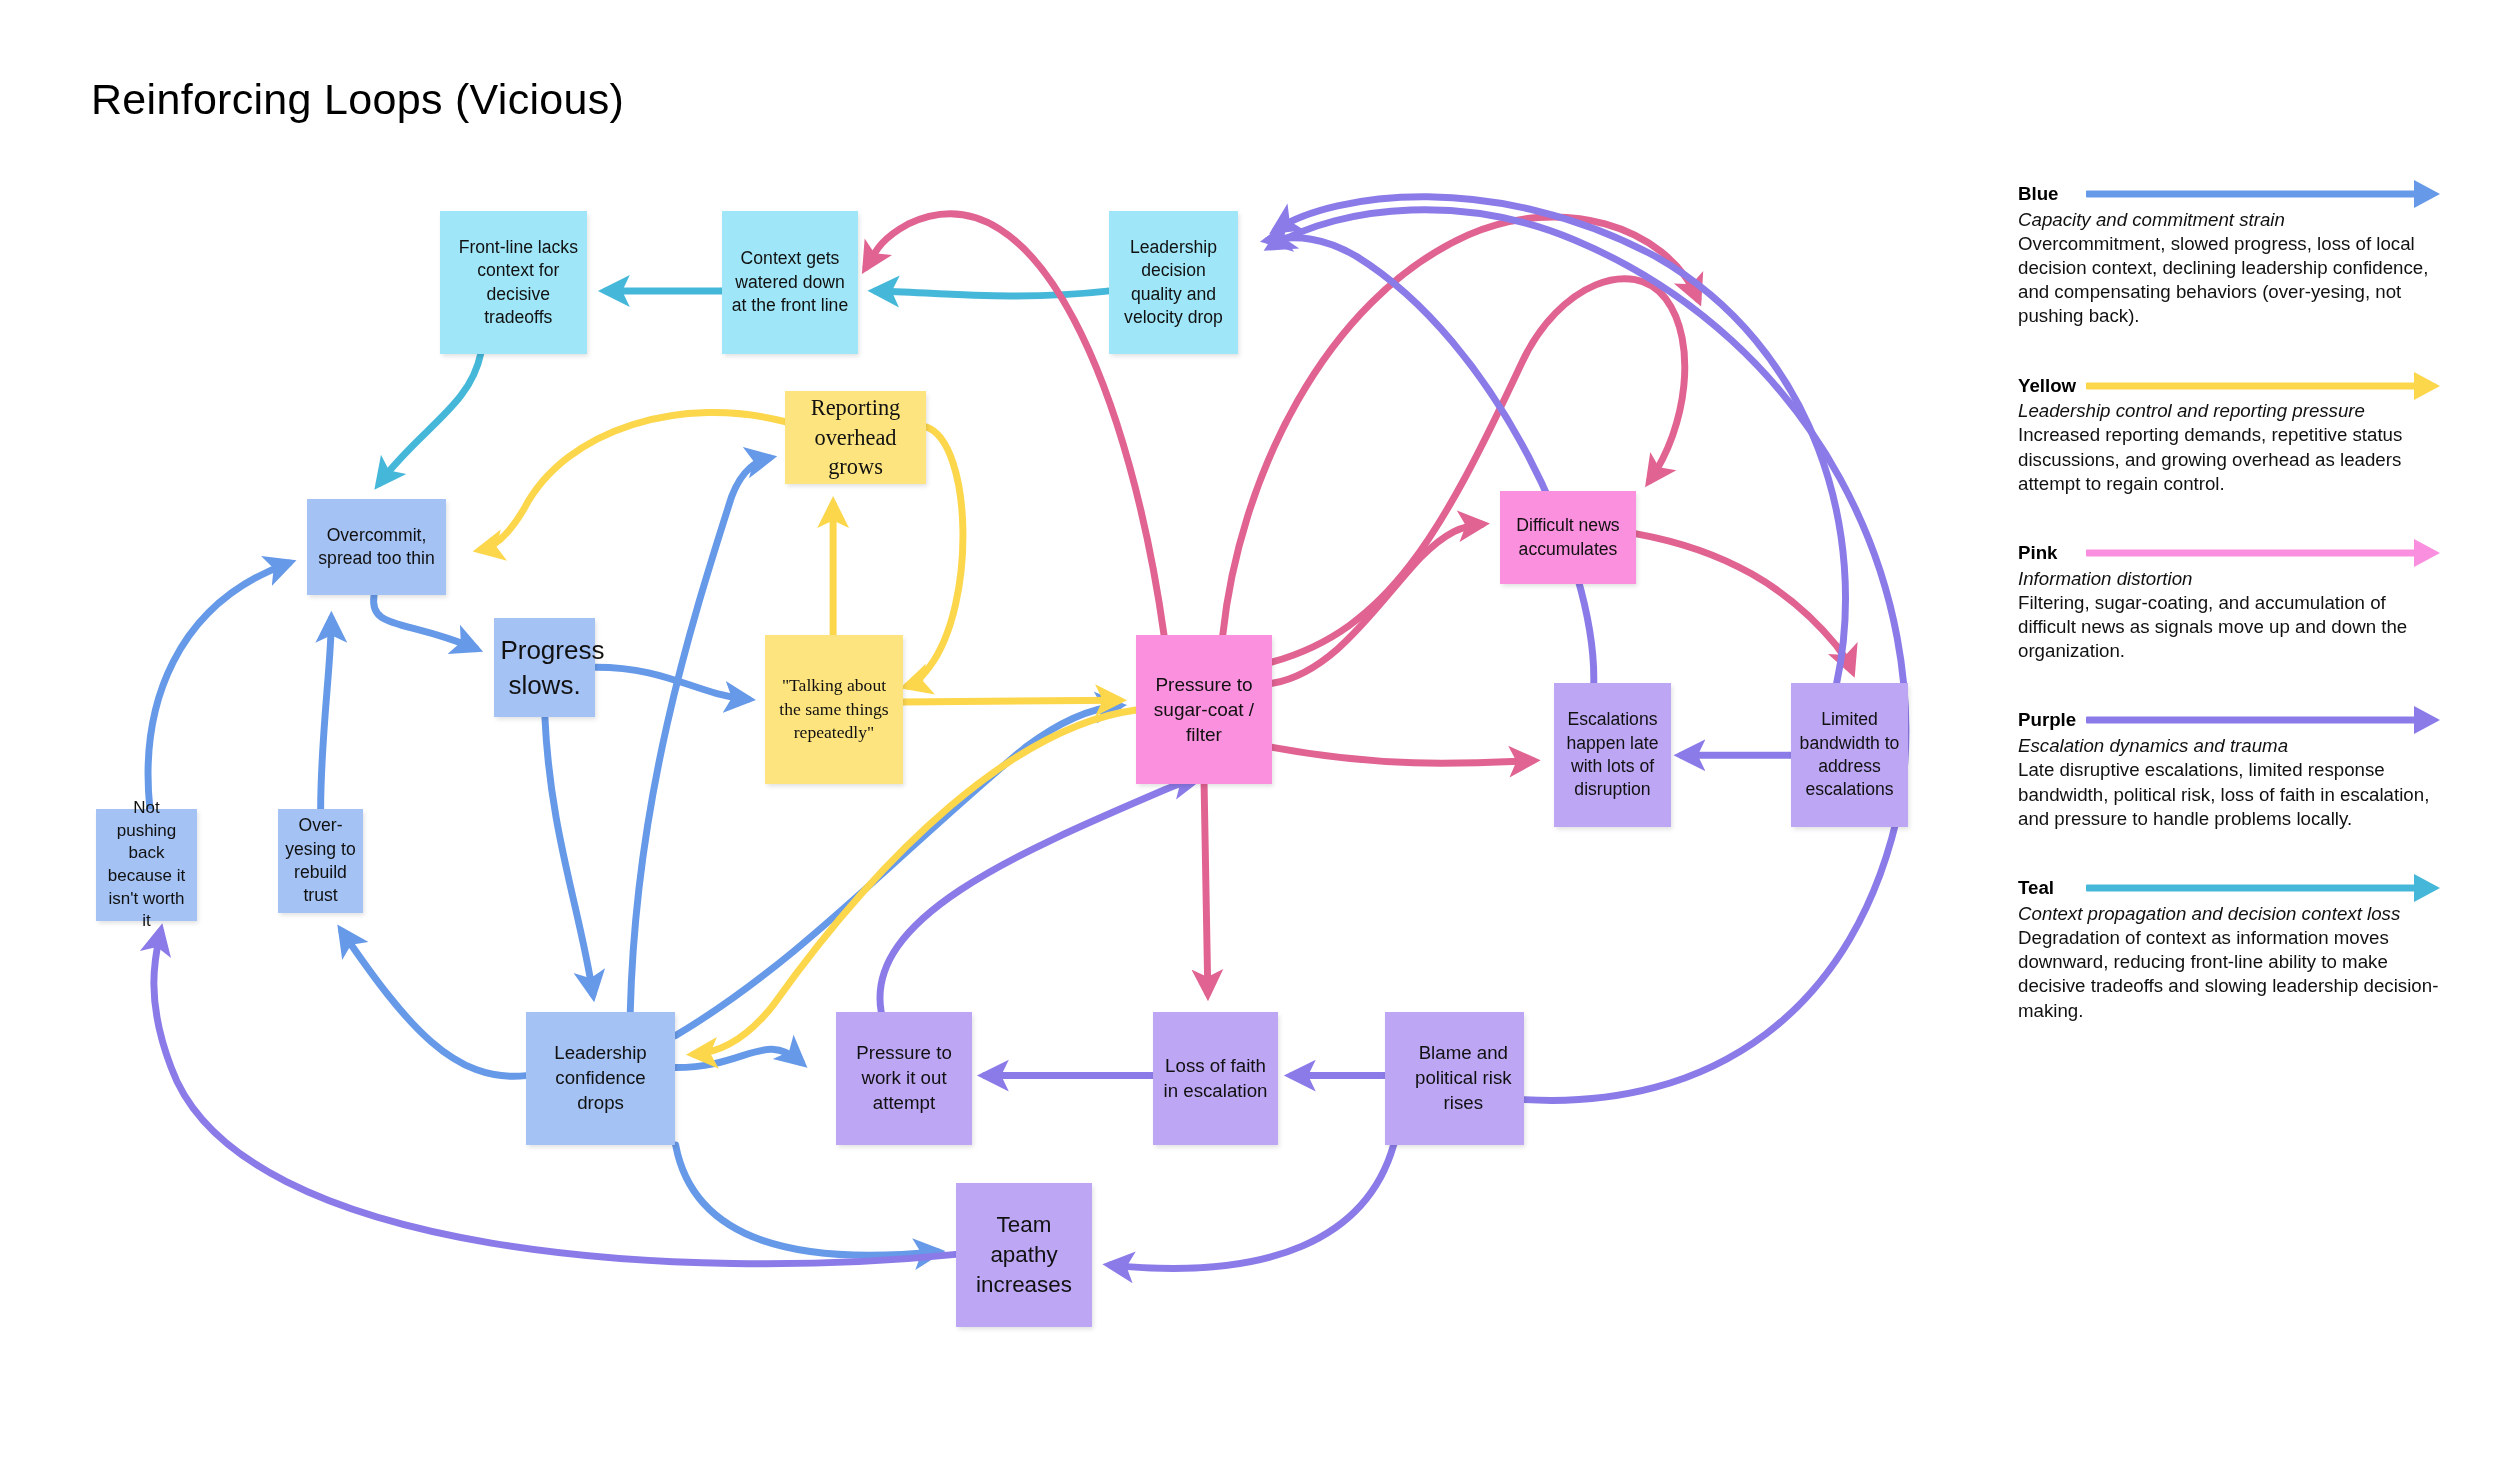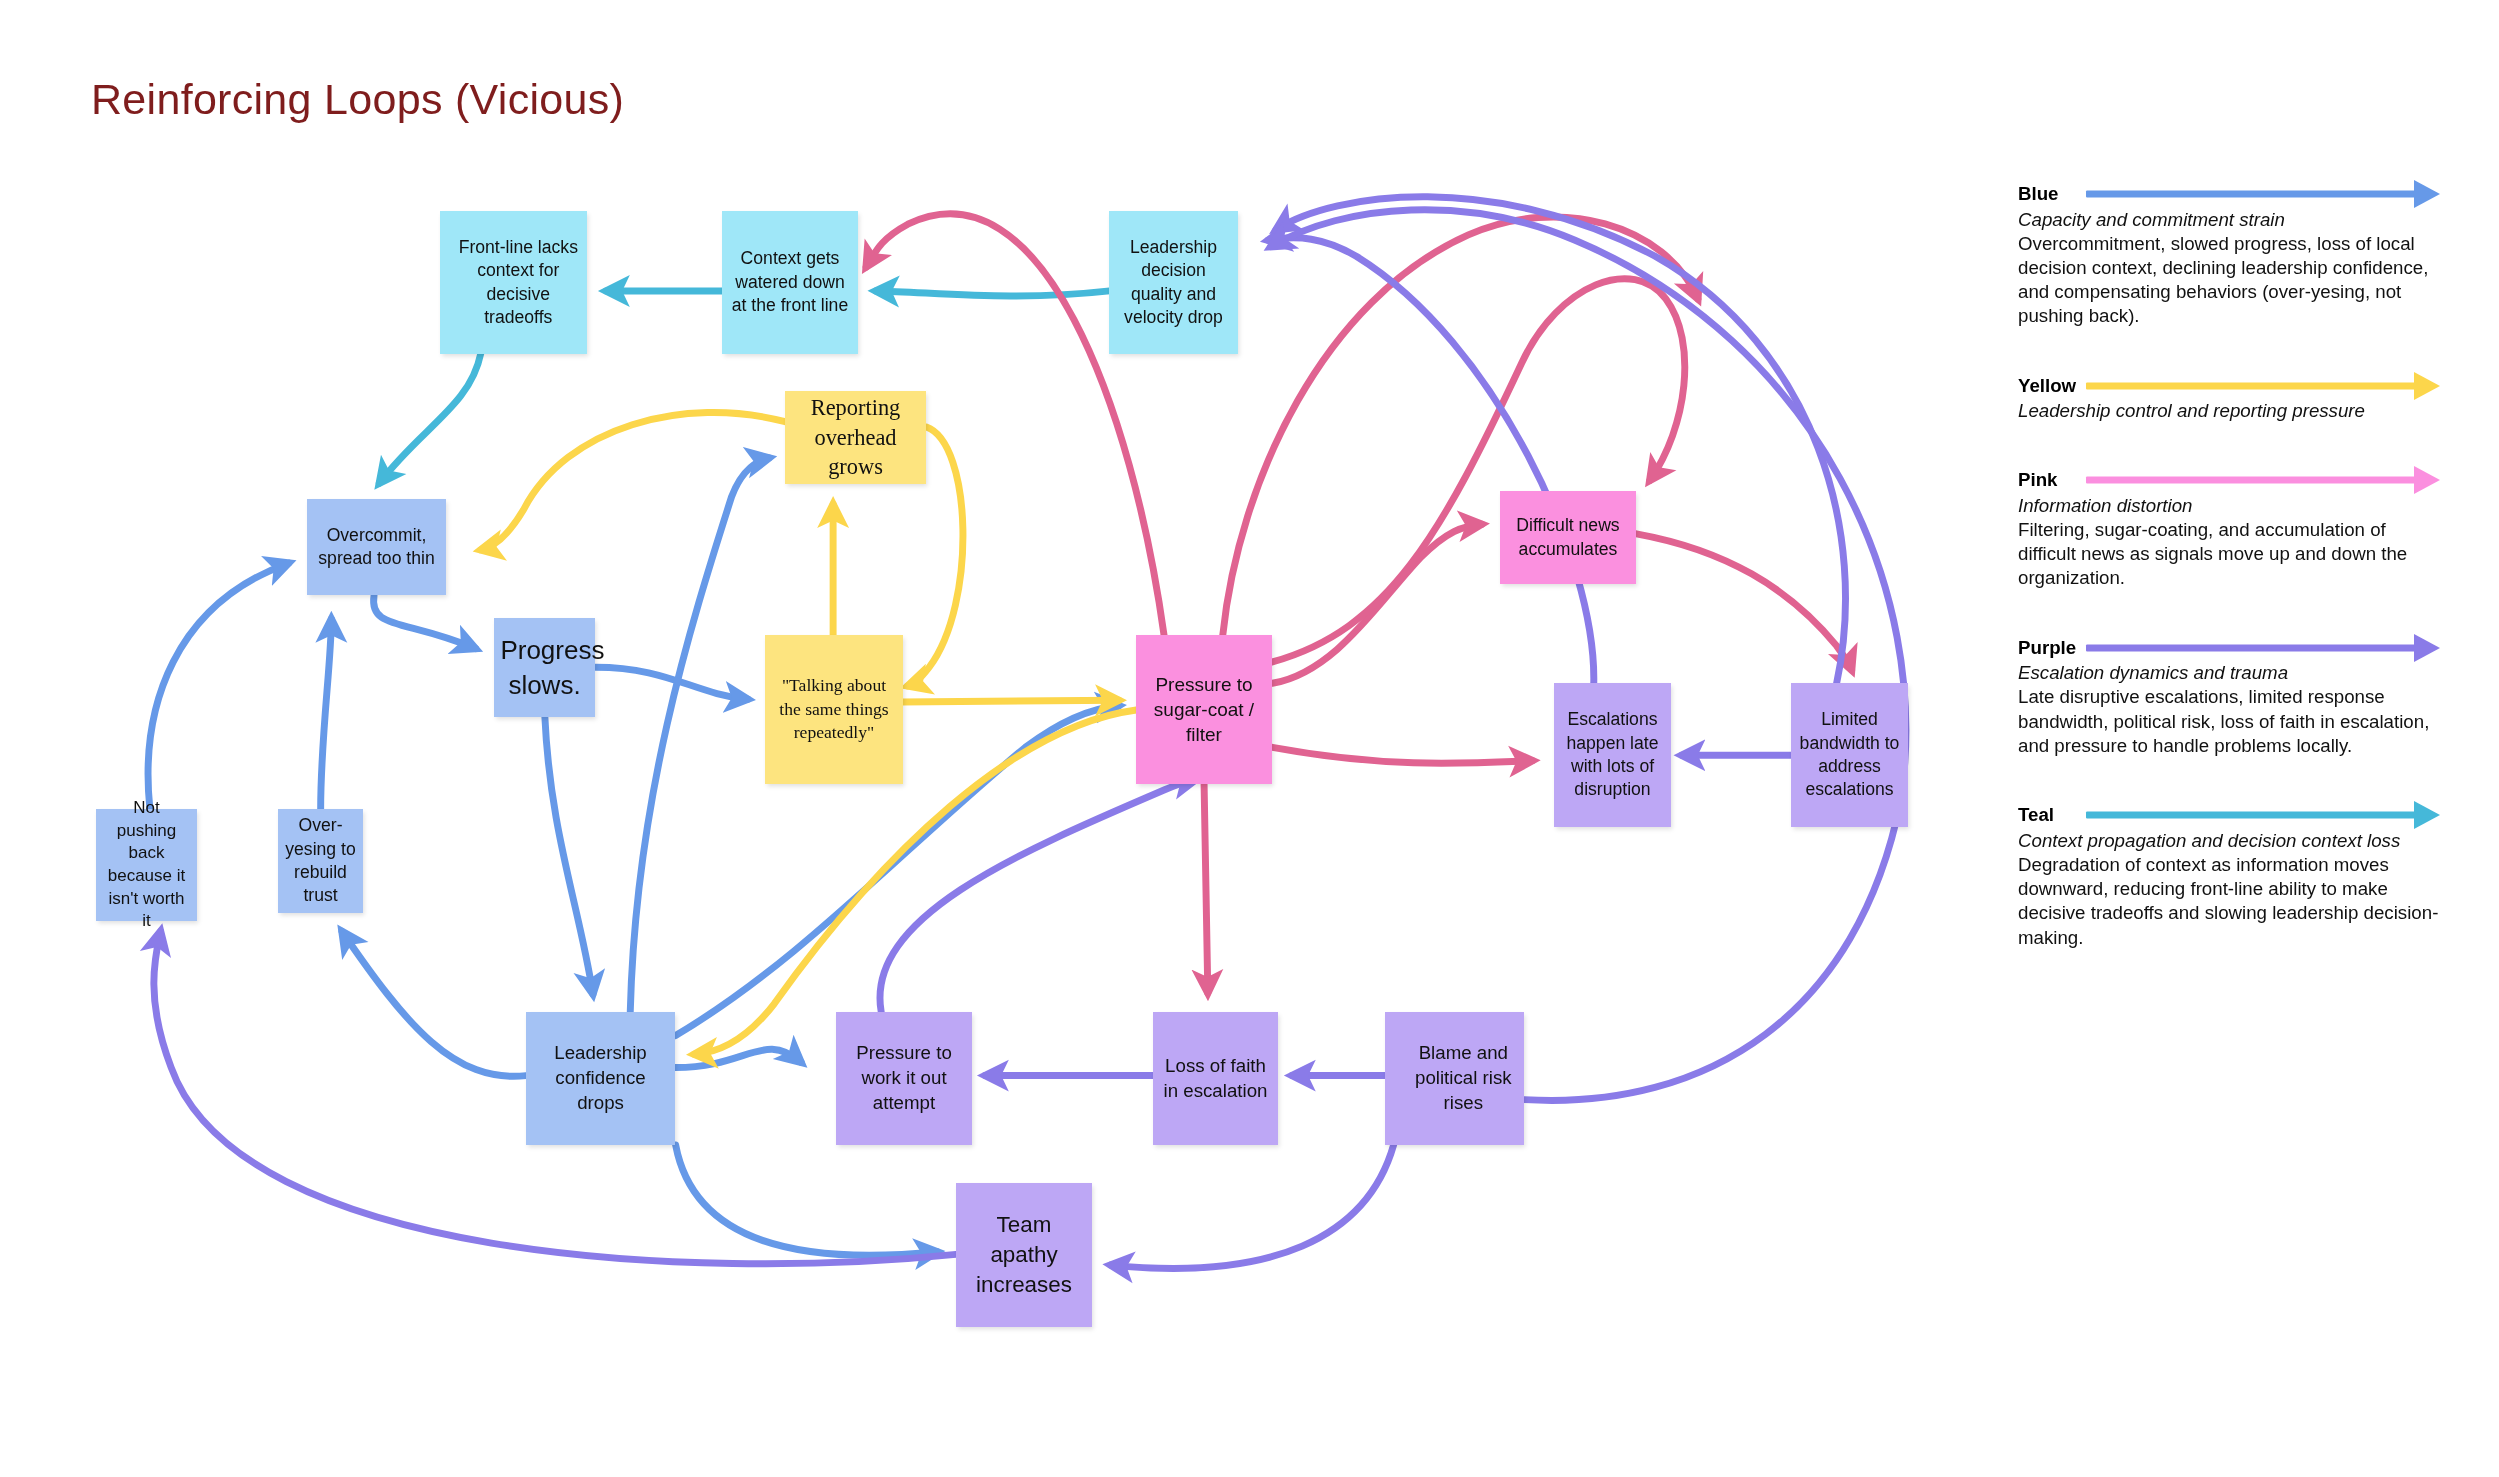--- a/index.html
+++ b/index.html
@@ -1,19 +1,19 @@
 <!DOCTYPE html>
 <html style="font-size:8.5px"><head>
 <meta charset="utf-8">
 <style>
   html,body{margin:0;padding:0;background:#ffffff;}
   body{font-family:"Liberation Sans",sans-serif;color:#111;}
   #stage{position:relative;width:2500px;height:1477px;background:#fff;overflow:hidden;}
 
-  #title{position:absolute;left:91px;top:75px;font-size:43px;font-weight:400;color:#7f1d1d;letter-spacing:0.3px;white-space:nowrap;}
+  #title{position:absolute;left:91px;top:75px;font-size:43px;font-weight:400;color:#000000;letter-spacing:0.3px;white-space:nowrap;}
 
   svg#wires{position:absolute;left:0;top:0;width:2500px;height:1477px;pointer-events:none;}
 
   .node{position:absolute;box-sizing:border-box;display:flex;align-items:center;justify-content:center;text-align:center;
         padding:5.3px 6.4px;line-height:1.33;color:#111;box-shadow:2.1px 2.7px 4.8px rgba(0,0,0,0.13);}
   .node span{display:block;width:100%;}
 
   .n-blue{background:#A4C2F4;}
   .n-teal{background:#9FE7F8;}
   .n-yellow{background:#FDE47F;font-family:Liberation Serif, serif;}
@@ -179,20 +179,21 @@
       </div>
       <div class="leg-item">
         <div class="leg-head">
           <div class="leg-name">Yellow</div>
           <div class="leg-arrow" style="color: rgb(252, 214, 75);">
             <div class="bar" style="background: rgb(252, 214, 75);"></div>
             <div class="head"></div>
           </div>
         </div>
         <div class="leg-sub">Leadership control and reporting pressure</div>
+        <div class="leg-desc">Increased reporting demands, repetitive status discussions, and growing overhead as leaders attempt to regain control.</div>
       </div>
       <div class="leg-item">
         <div class="leg-head">
           <div class="leg-name">Pink</div>
           <div class="leg-arrow" style="color: rgb(251, 143, 223);">
             <div class="bar" style="background: rgb(251, 143, 223);"></div>
             <div class="head"></div>
           </div>
         </div>
         <div class="leg-sub">Information distortion</div>

